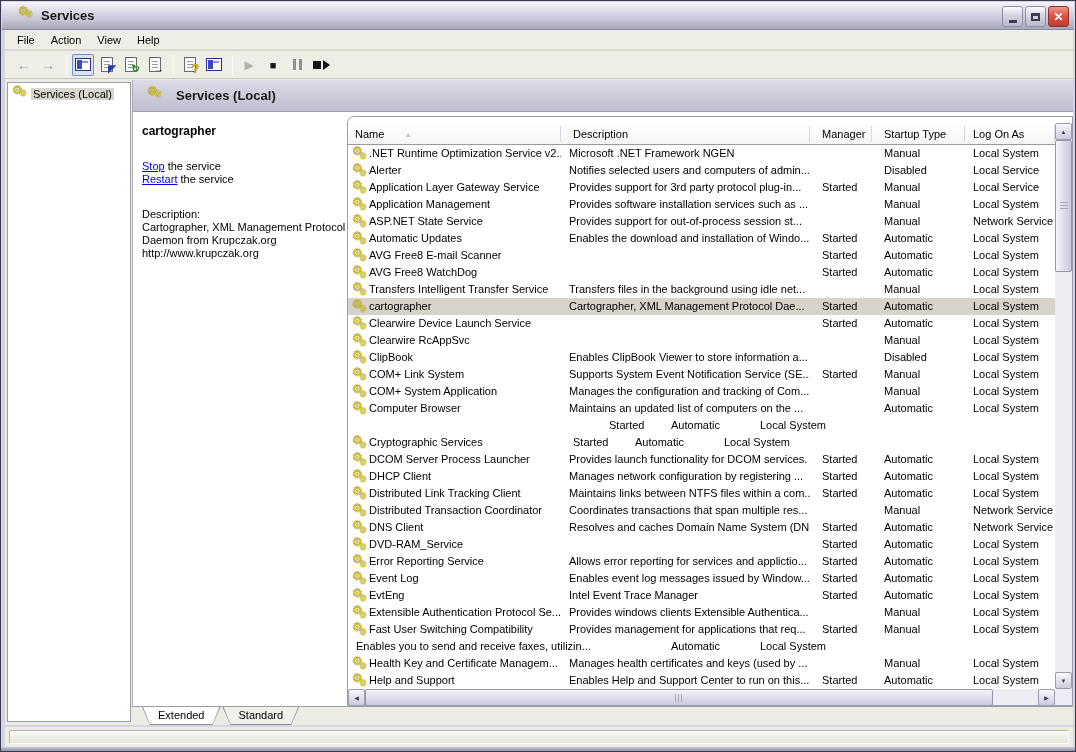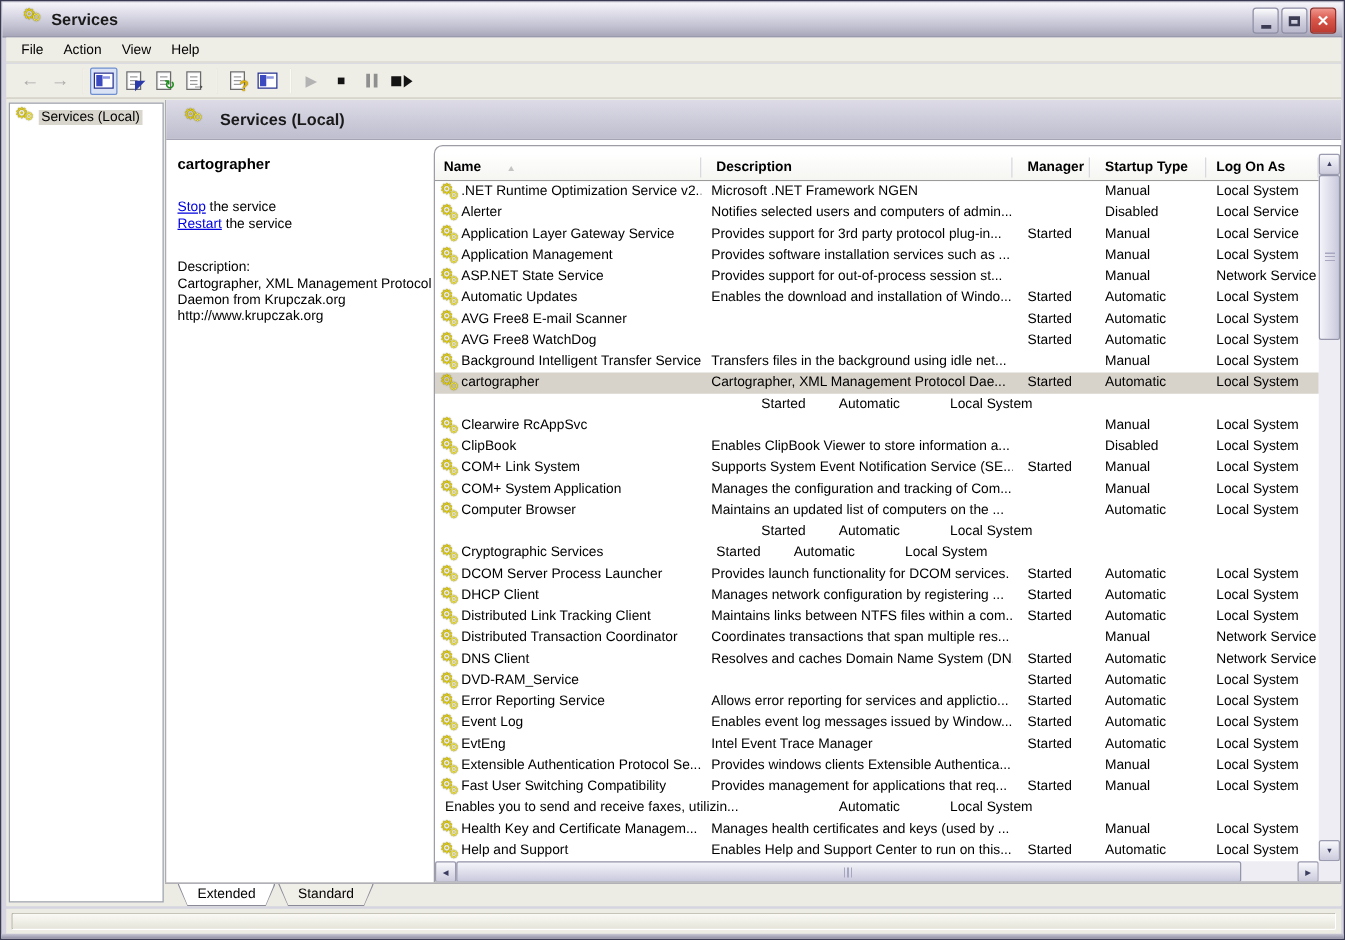--- a/index.html
+++ b/index.html
@@ -81,21 +81,21 @@
   .svc-name { font-size:12px; font-weight:bold; margin-bottom:22px; }
   .svc-links div { line-height:13px; }
   .svc-links a { color:#0000E0; text-decoration:underline; }
   .svc-desc { margin-top:22px; line-height:13px; }
 
   
   .listcard { position:absolute; left:214px; top:36px; width:726px; height:590px;
     background:#fff; border:1px solid #9D9DA6; border-radius:7px 0 0 0; overflow:hidden; }
   .lheader { position:absolute; left:0; top:6px; height:22px; width:707px; display:flex;
     background:linear-gradient(to bottom,#FFFFFF,#F5F5F2); border-bottom:1px solid #9B9B9B; }
-  .hcell { display:flex; align-items:center; border-right:1px solid #D8D8DE; height:16px; margin-top:3px;font-weight:bold; }
+  .hcell { display:flex; align-items:center; border-right:1px solid #D8D8DE; height:16px; margin-top:3px; }
   .lbody { position:absolute; left:0; top:28px; width:707px; height:544px; background:#fff; }
   .lrow { display:flex; height:17px; align-items:center; }
   .lrow.selected { background:#D7D3CA; }
   .cell { overflow:hidden; white-space:nowrap; height:17px; line-height:17px; }
   .c-name   { width:213px; display:flex; align-items:center; padding-left:4px; }
   .c-desc   { width:249px; padding-left:8px; }
   .c-status { width:62px;  padding-left:12px; }
   .c-startup{ width:93px;  padding-left:12px; }
   .c-logon  { width:90px;  padding-left:8px; }
   .hcell.c-name { padding-left:7px; }
@@ -367,38 +367,42 @@
                 <span class="nm">AVG Free8 WatchDog</span>
               </div>
               <div class="cell c-desc"></div>
               <div class="cell c-status">Started</div>
               <div class="cell c-startup">Automatic</div>
               <div class="cell c-logon">Local System</div>
             </div>
             <div class="lrow">
               <div class="cell c-name">
                 <span class="gears sm"></span>
-                <span class="nm">Background Intelligent Transfer Service</span>
+                <span class="nm">Transfers Intelligent Transfer Service</span>
               </div>
               <div class="cell c-desc">Transfers files in the background using idle net...</div>
               <div class="cell c-status"></div>
               <div class="cell c-startup">Manual</div>
               <div class="cell c-logon">Local System</div>
             </div>
             <div class="lrow selected">
               <div class="cell c-name">
                 <span class="gears sm"></span>
                 <span class="nm">cartographer</span>
               </div>
               <div class="cell c-desc">Cartographer, XML Management Protocol Dae...</div>
               <div class="cell c-status">Started</div>
               <div class="cell c-startup">Automatic</div>
               <div class="cell c-logon">Local System</div>
             </div>
             <div class="lrow">
+              <div class="cell c-name">
+                <span class="gears sm"></span>
+                <span class="nm">Clearwire Device Launch Service</span>
+              </div>
               <div class="cell c-desc"></div>
               <div class="cell c-status">Started</div>
               <div class="cell c-startup">Automatic</div>
               <div class="cell c-logon">Local System</div>
             </div>
             <div class="lrow">
               <div class="cell c-name">
                 <span class="gears sm"></span>
                 <span class="nm">Clearwire RcAppSvc</span>
               </div>

